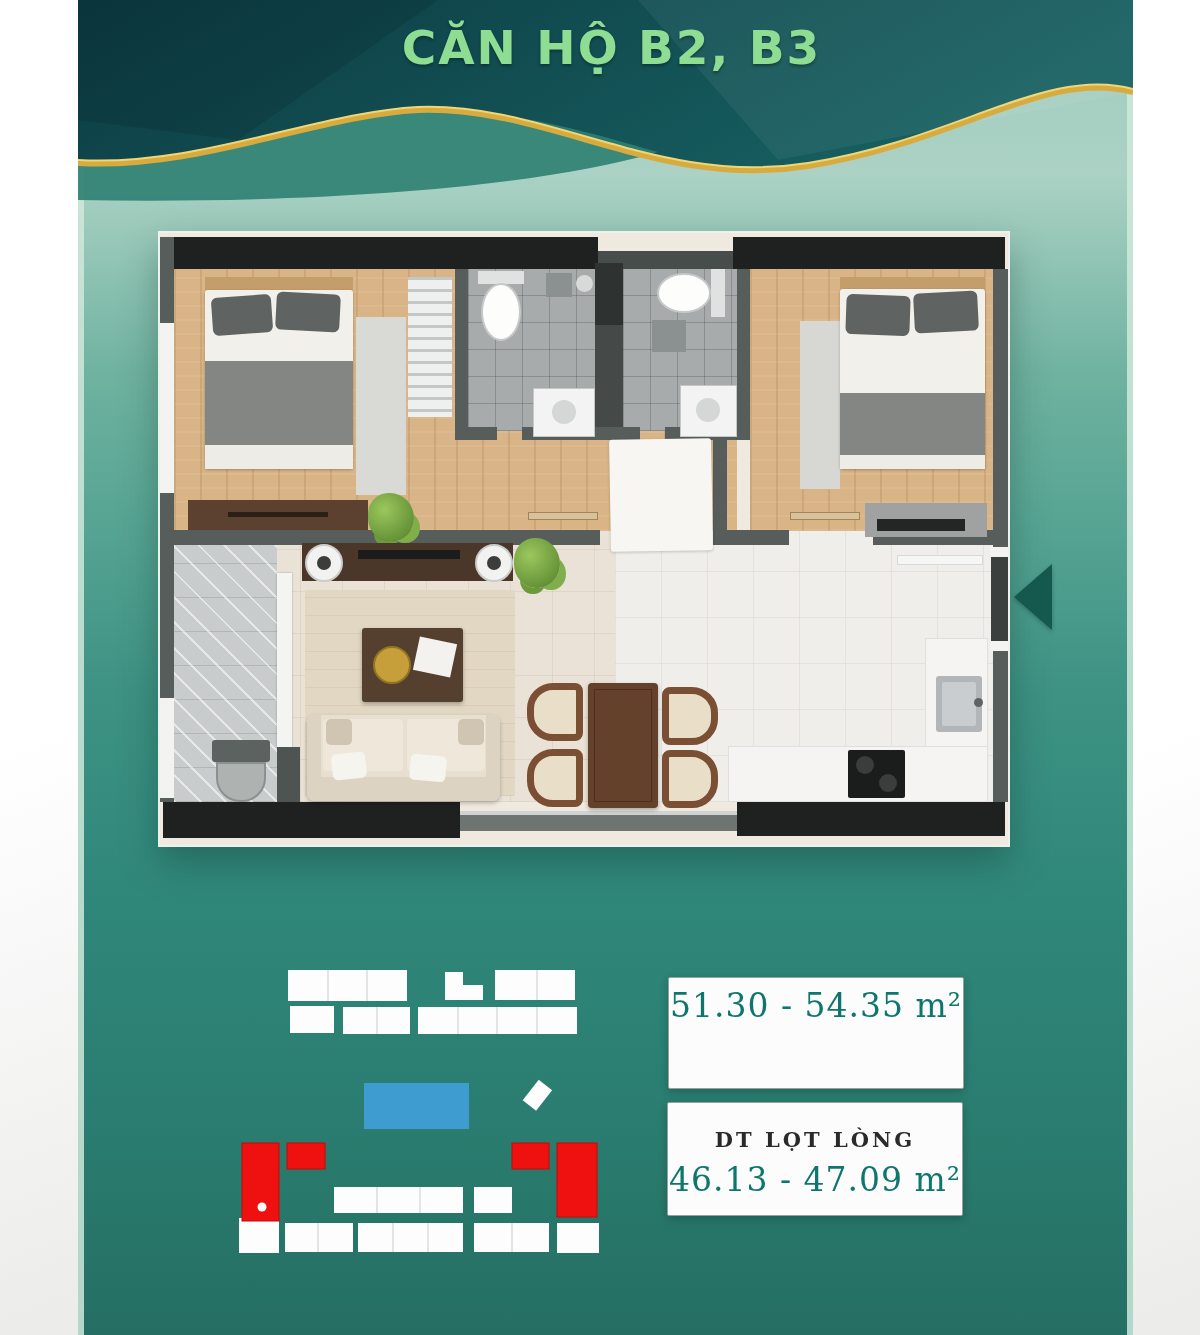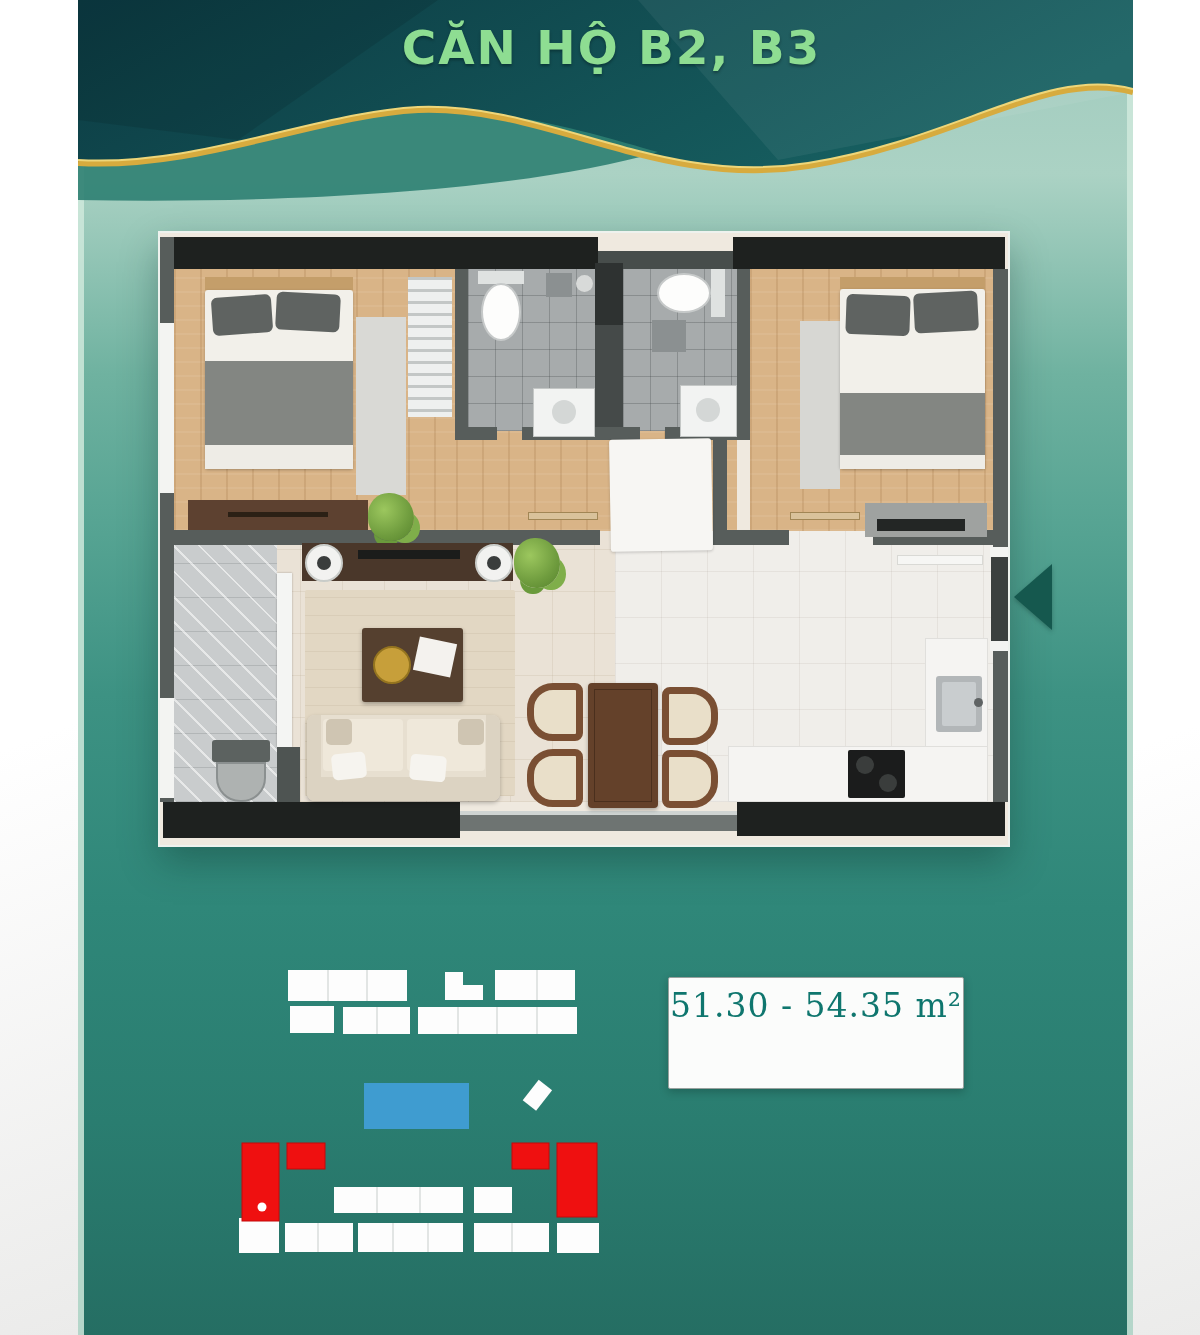--- a/index.html
+++ b/index.html
@@ -251,14 +251,18 @@
       <circle cx="32" cy="242" r="4.5" fill="#ffffff"></circle>
       <rect class="red" x="57" y="178" width="38" height="26"></rect>
       <rect class="red" x="282" y="178" width="37" height="26"></rect>
       <rect class="red" x="327" y="178" width="40" height="74"></rect>
     </g>
   </svg>
 
   <div class="abs info-box" style="left:668px;top:977px;height:110px;">
     <div class="info-value">51.30 - 54.35 m²</div>
   </div>
+  <div class="abs info-box" style="left:667px;top:1102px;height:112px;">
+    <div class="info-label">DT LỌT LÒNG</div>
+    <div class="info-value">46.13 - 47.09 m²</div>
+  </div>
 
 </div>
 
 </body></html>

